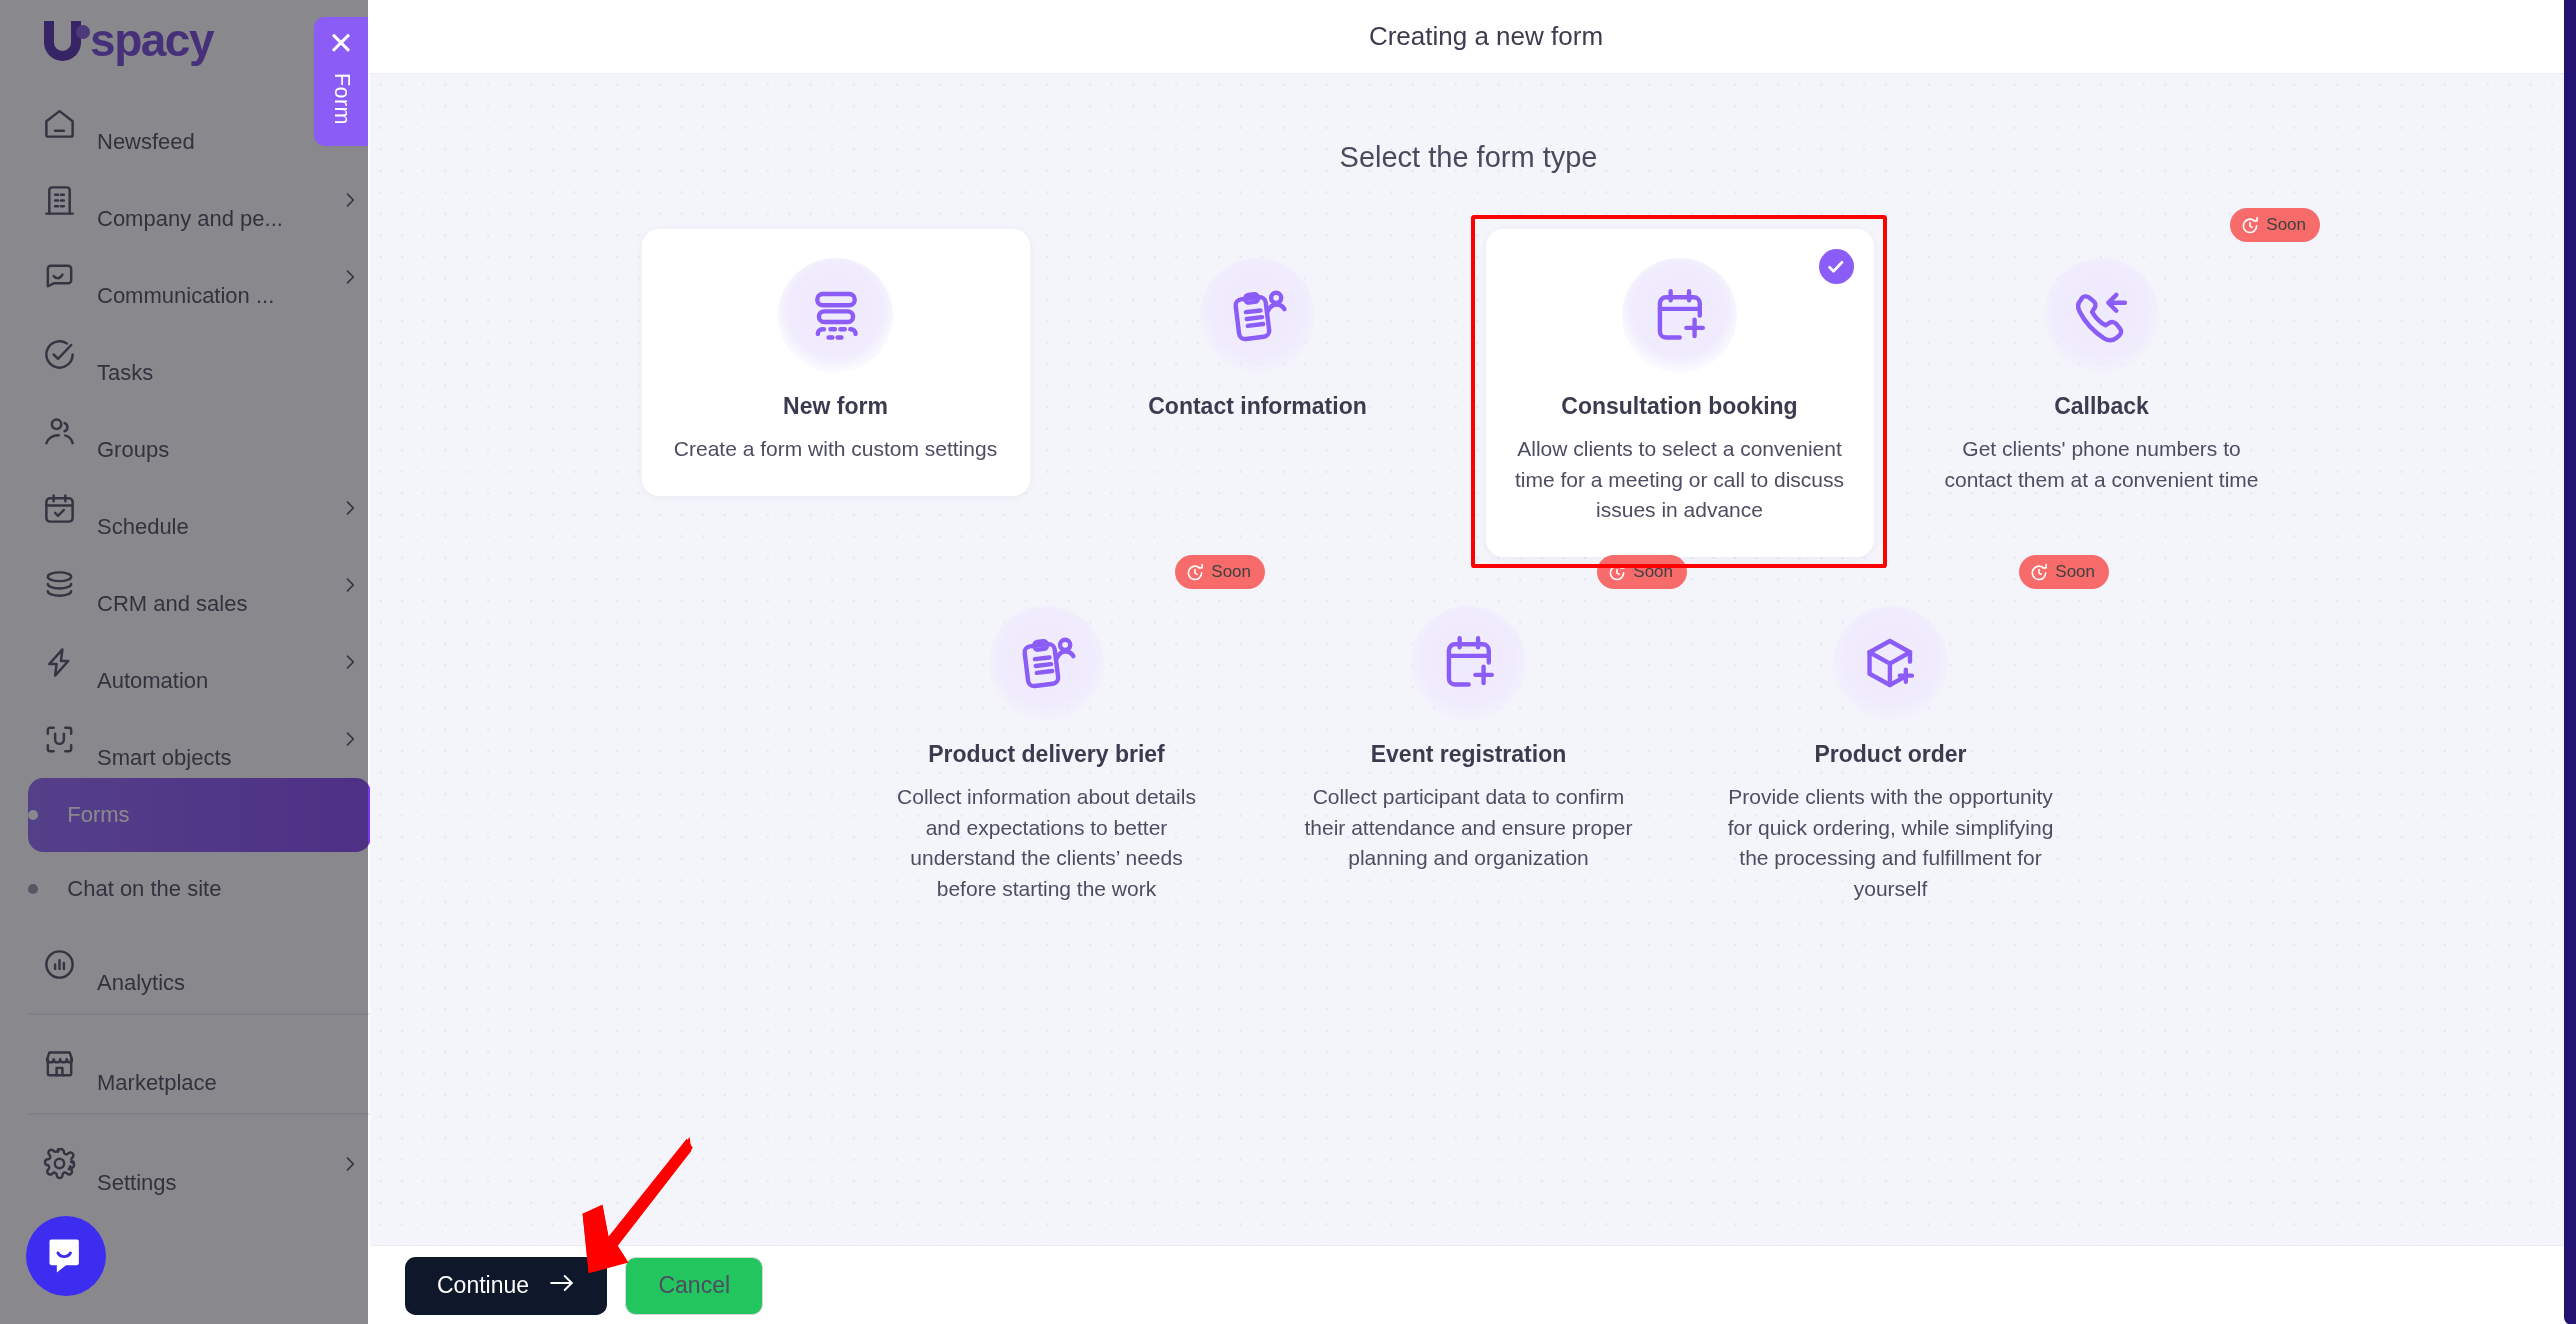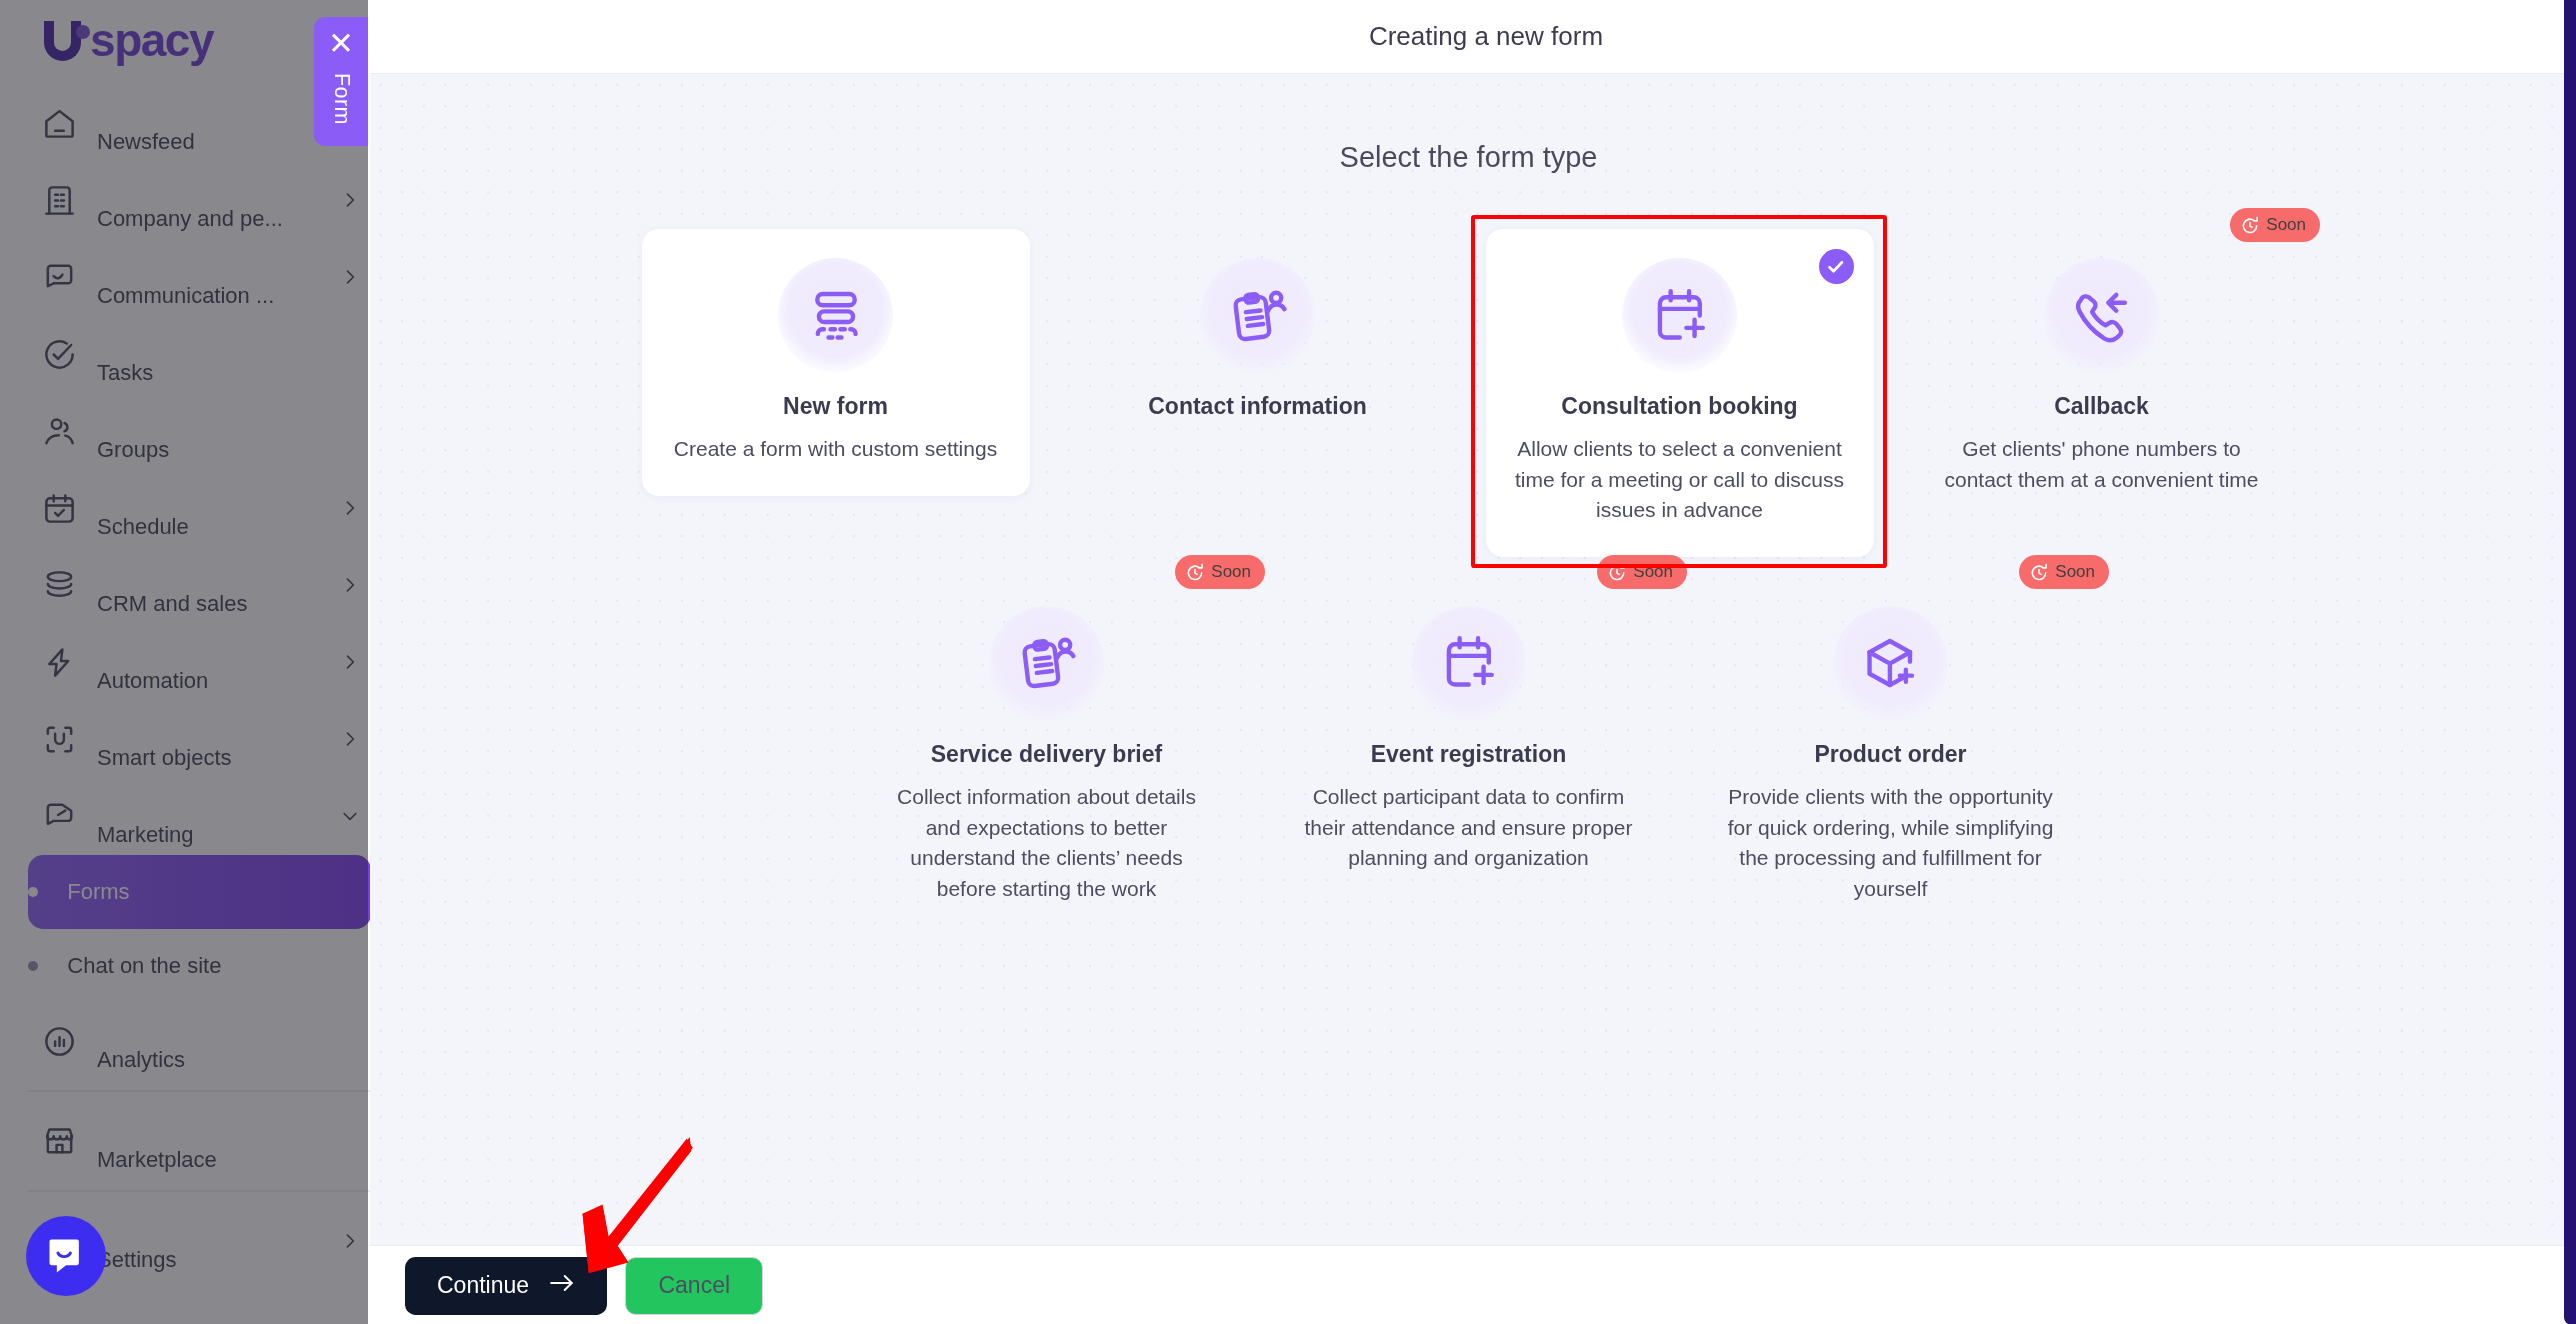--- a/index.html
+++ b/index.html
@@ -360,34 +360,20 @@
           </svg>
         </span>
         <span class="nav-label">Smart objects</span>
         <span class="chev">
           <svg viewBox="0 0 24 24" fill="none" stroke="currentColor" stroke-width="2" stroke-linecap="round" stroke-linejoin="round">
               <path d="m9 5 7 7-7 7"></path>
             </svg>
         </span>
       </div>
 
-      <div class="nav-item">
-        <span class="ico">
-          <svg viewBox="0 0 24 24" fill="none" stroke="currentColor" stroke-width="1.7" stroke-linecap="round" stroke-linejoin="round">
-            <path d="M4 17V6a2 2 0 0 1 2-2h8l6 4v5a2 2 0 0 1-2 2H8z"></path>
-            <path d="m11 11 5-3"></path>
-          </svg>
-        </span>
-        <span class="nav-label">Marketing</span>
-        <span class="chev">
-          <svg viewBox="0 0 24 24" fill="none" stroke="currentColor" stroke-width="2" stroke-linecap="round" stroke-linejoin="round">
-              <path d="m5 9 7 7 7-7"></path>
-            </svg>
-        </span>
-      </div>
 
       <div class="nav-sub active">
         <span class="bullet"></span>
         <span>Forms</span>
       </div>
       <div class="nav-sub">
         <span class="bullet"></span>
         <span>Chat on the site</span>
       </div>
 
@@ -544,21 +530,21 @@
             </div>
             <div class="icon-circle">
               <svg viewBox="0 0 24 24" fill="none" stroke="#8b5cf6" stroke-width="1.6" stroke-linecap="round" stroke-linejoin="round">
                 <rect x="4.5" y="5.5" width="11" height="14.5" rx="2.2" transform="rotate(-7 10 13)"></rect>
                 <rect x="7.4" y="4.2" width="4.6" height="2.8" rx="1.2" transform="rotate(-7 9.7 5.6)"></rect>
                 <path d="M7.6 10.6 12.9 10M7.9 13.1l5.6-.7M8.3 15.6l5.6-.7"></path>
                 <circle cx="18.6" cy="5.4" r="1.85"></circle>
                 <path d="M15.6 10.2c.7-1.6 2-2.4 3.2-2.4 1.1 0 2.2.6 2.8 1.7"></path>
               </svg>
             </div>
-            <h3>Service delivery brief</h3>
+            <h3>Product delivery brief</h3>
             <p>Collect information about details and expectations to better understand the clients’ needs before starting the work</p>
           </div>
 
           <div class="card ghost tall">
             <div class="badge-soon">
               <svg viewBox="0 0 24 24" fill="none" stroke="#ffffff" stroke-width="1.9" stroke-linecap="round" stroke-linejoin="round">
                 <path d="M20 13a8 8 0 1 1-3.2-6.4"></path>
                   <path d="M20.5 3v4h-4"></path>
                   <path d="M12 9v4.2l2.6 1.6"></path>
               </svg>

